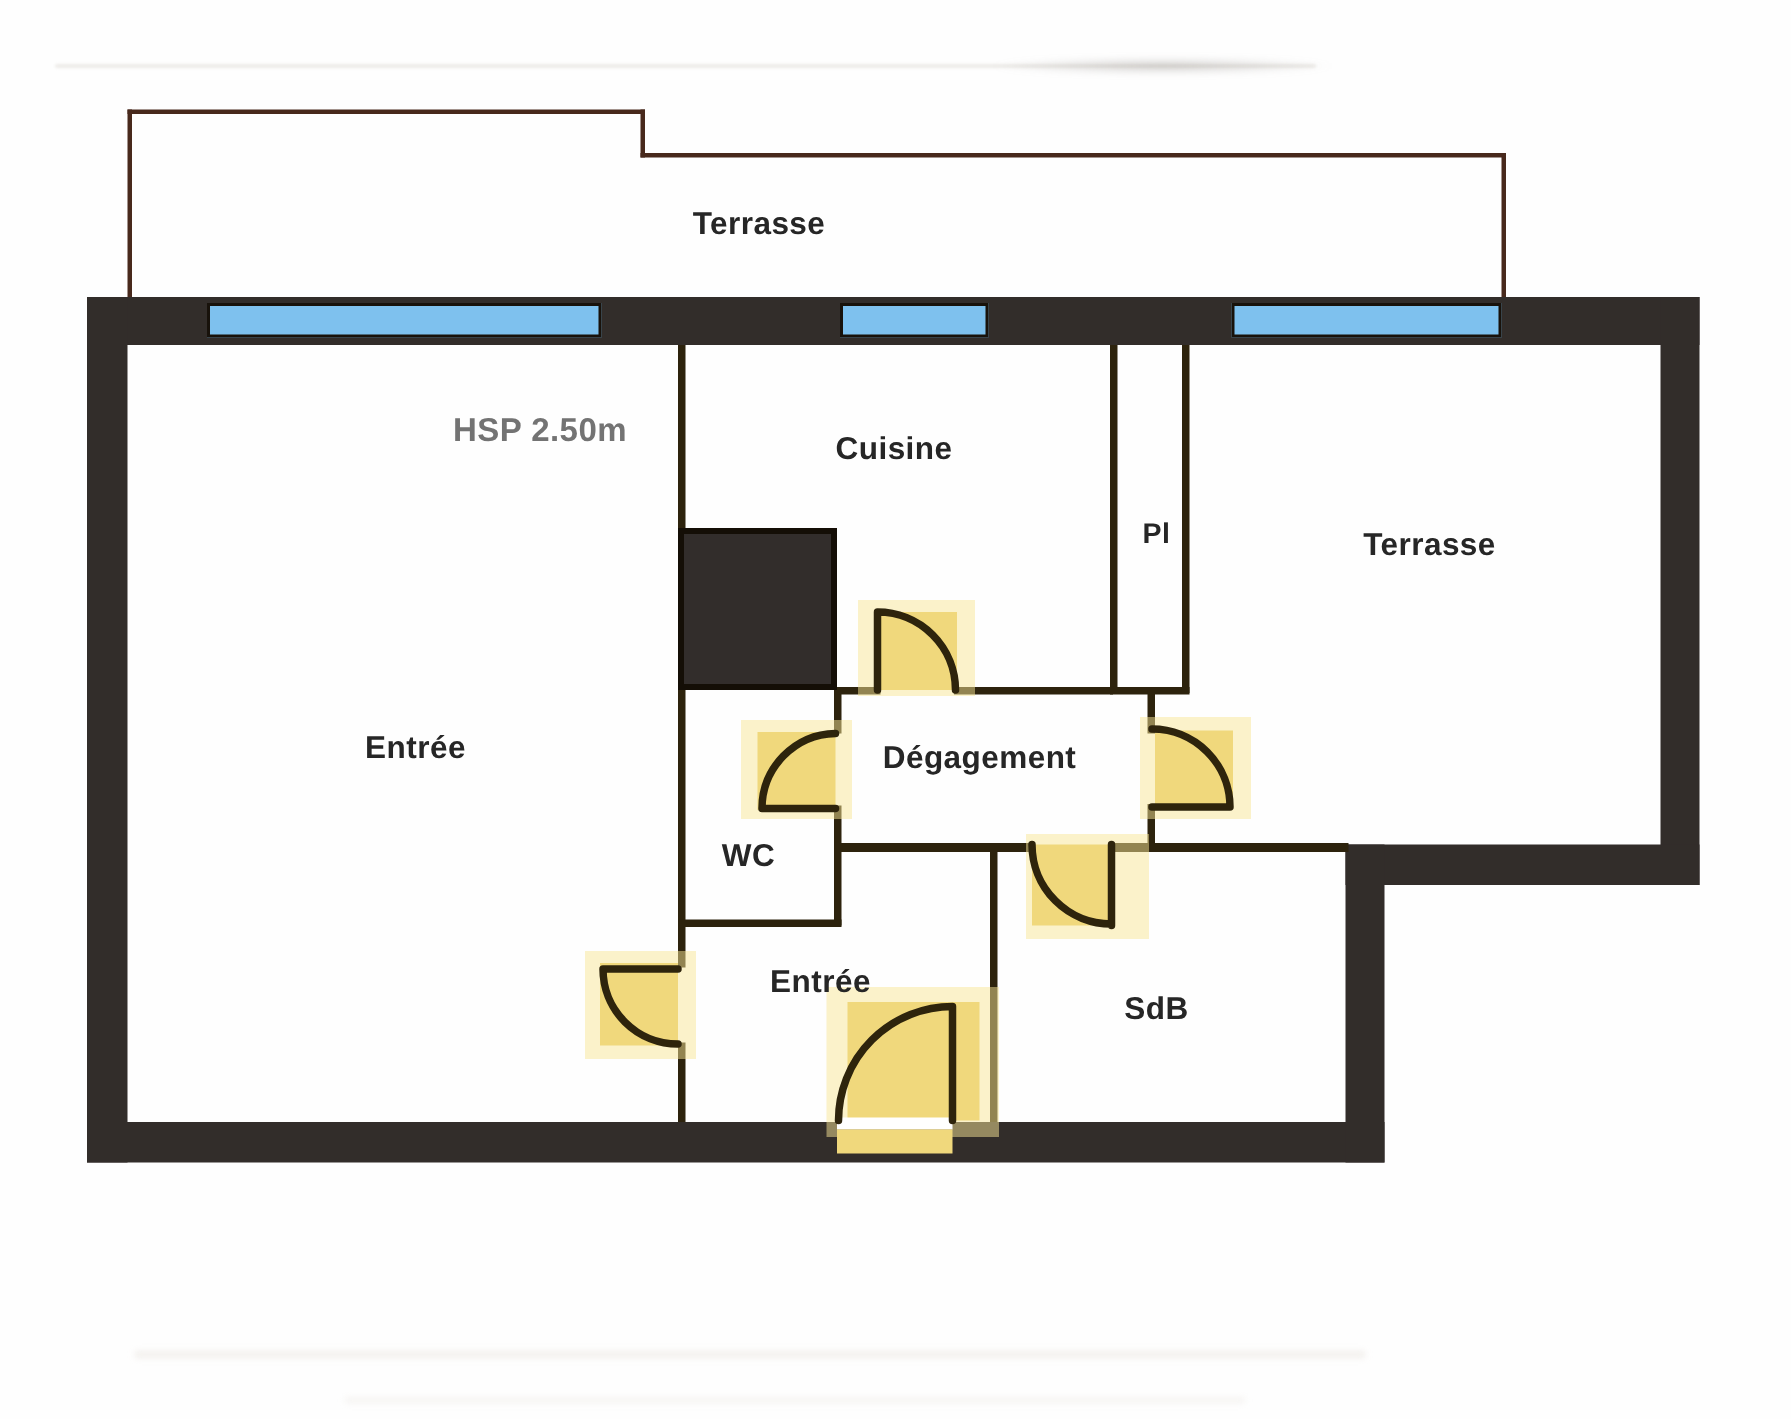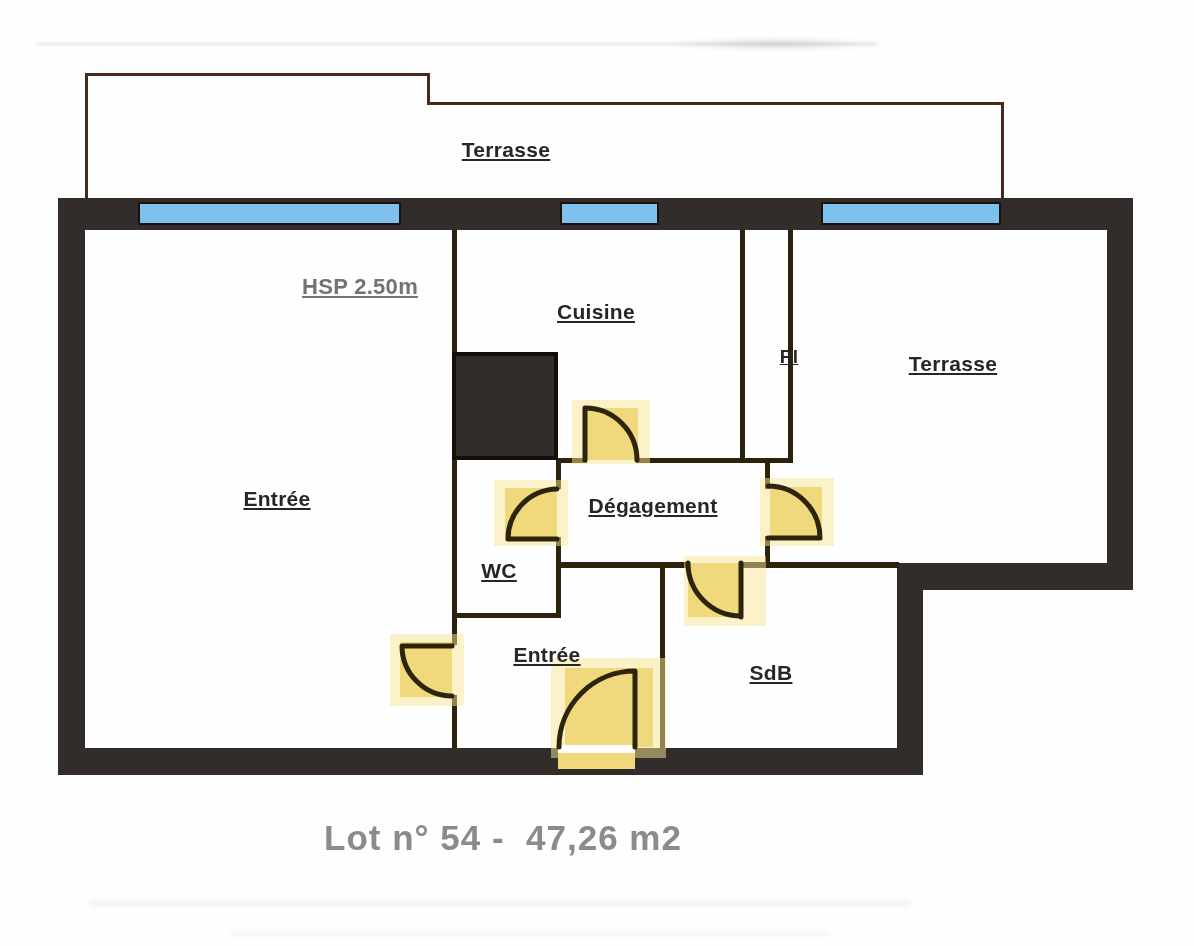--- a/index.html
+++ b/index.html
@@ -15,21 +15,21 @@
   .tline{position:absolute;background:#48291c;}
   
   .win{position:absolute;background:#7ec1ee;border:2px solid #18120b;box-sizing:border-box;}
   
   .ylw{position:absolute;background:#f0d87c;}
   .halo{position:absolute;background:rgba(247,230,150,.5);}
   .block{position:absolute;background:#322d2b;border:4px solid #140e06;box-sizing:border-box;}
   .gapw{position:absolute;background:#ffffff;}
   
   .lbl{position:absolute;transform:translate(-50%,-50%);font-weight:bold;
-       color:#262626;font-size:21px;white-space:pre;letter-spacing:.3px;text-decoration:underline;}
+       color:#262626;font-size:21px;white-space:pre;letter-spacing:.3px;}
   .lbl.gray{color:#737373;font-size:22px;}
   .lbl.small{font-size:19px;}
   .caption{position:absolute;transform:translate(-50%,-50%);font-weight:bold;
        color:#8b8b8b;font-size:35px;white-space:pre;letter-spacing:1px;}
   .doors{position:absolute;left:0;top:0;pointer-events:none;}
   
   .art{position:absolute;pointer-events:none;}
 </style>
 </head>
 <body>
@@ -103,24 +103,23 @@
       <path d="M508,539 L557,539 M508,539 A50,50 0 0 1 557,489"></path>
       <path d="M768,538 L820,538 M768,486 A52,52 0 0 1 820,538"></path>
       <path d="M741,563 L741,617 M688,563 A53,53 0 0 0 741,616"></path>
       <path d="M402,646 L452,646 M402,646 A50,50 0 0 0 452,696"></path>
       <path d="M635,671 L635,747 M559,747 A76,76 0 0 1 635,671"></path>
     </g>
   </svg>
 
   <div class="lbl" style="left:506px;top:150px;">Terrasse</div>
   <div class="lbl gray" style="left:360px;top:287px;">HSP 2.50m</div>
-  <div class="lbl" style="left:596px;top:312px;">Cuisine</div>
-  <div class="lbl small" style="left:789px;top:357px;">Pl</div>
+  <div class="lbl" style="left:596px;top:300px;">Cuisine</div>
+  <div class="lbl small" style="left:771px;top:357px;">Pl</div>
   <div class="lbl" style="left:953px;top:364px;">Terrasse</div>
   <div class="lbl" style="left:277px;top:499px;">Entrée</div>
   <div class="lbl" style="left:653px;top:506px;">Dégagement</div>
   <div class="lbl" style="left:499px;top:571px;">WC</div>
   <div class="lbl" style="left:547px;top:655px;">Entrée</div>
   <div class="lbl" style="left:771px;top:673px;">SdB</div>
 
-  <div class="caption" style="left:503px;top:838px;">Lot n° 54 -  47,26 m2</div>
 
 </div>
 
 </body></html>

